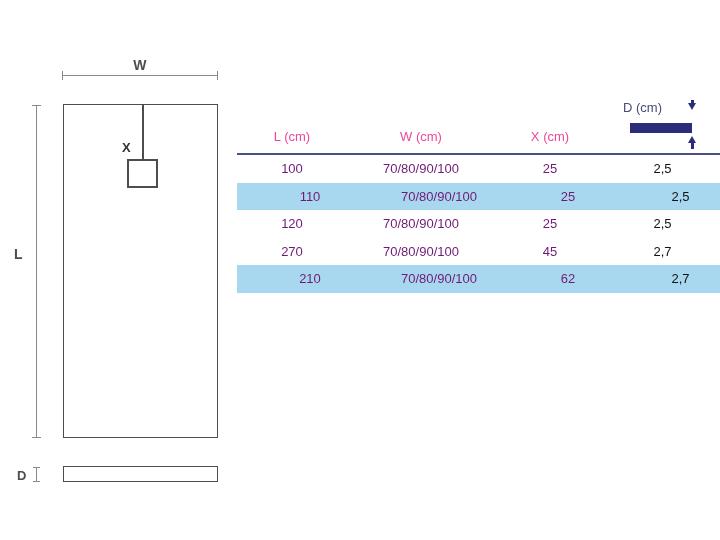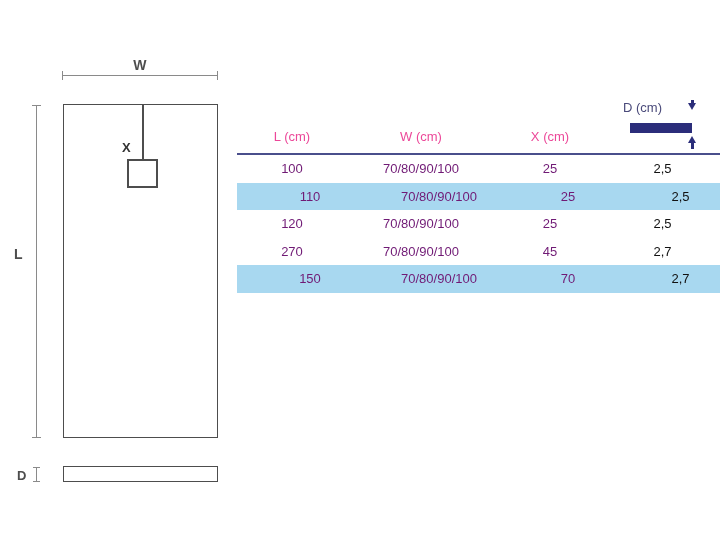--- a/index.html
+++ b/index.html
@@ -340,21 +340,21 @@
           <td>25</td>
           <td class="thick">2,5</td>
         </tr>
         <tr>
           <td>270</td>
           <td>70/80/90/100</td>
           <td>45</td>
           <td class="thick">2,7</td>
         </tr>
         <tr class="alt">
-          <td>150</td>
-          <td>70/80/90/100</td>
-          <td>70</td>
+          <td>210</td>
+          <td>70/80/90/100</td>
+          <td>62</td>
           <td class="thick">2,7</td>
         </tr>
       </tbody>
   </table>
 
 </div>
 
 </body></html>

